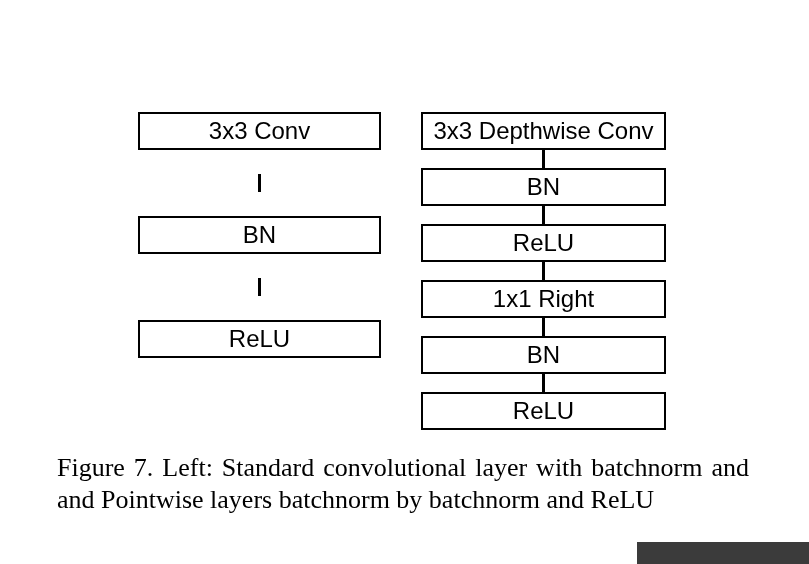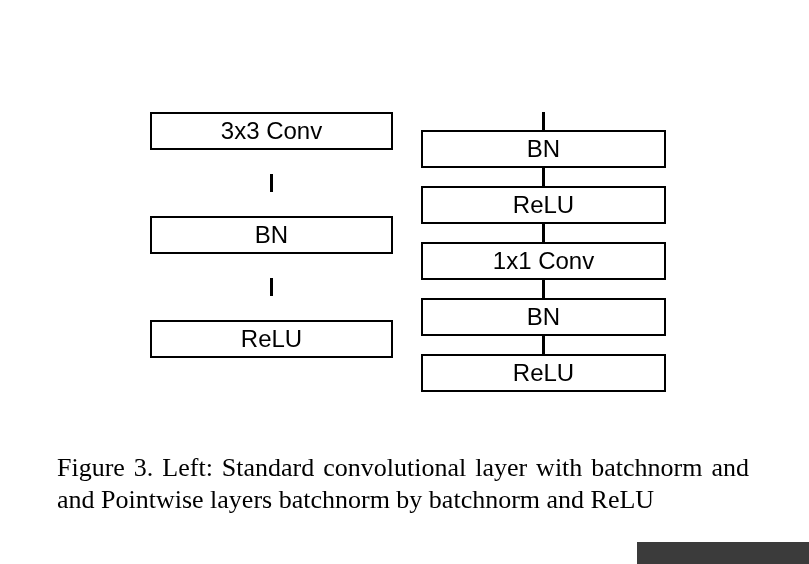--- a/index.html
+++ b/index.html
@@ -14,21 +14,21 @@
     background: #ffffff;
     overflow: hidden;
     font-family: "Liberation Sans", sans-serif;
   }
   .column {
     position: absolute;
     display: flex;
     flex-direction: column;
     align-items: center;
   }
-  .col-left  { left: 150px; top: 112px; width: 243px; gap: 24px; }
+  .col-left  { left: 138px; top: 112px; width: 243px; gap: 24px; }
   .col-right { left: 421px; top: 112px; width: 245px; }
   .layer-box {
     box-sizing: border-box;
     width: 100%;
     height: 38px;
     border: 2.5px solid #000000;
     background: #ffffff;
     display: flex;
     align-items: center;
     justify-content: center;
@@ -82,42 +82,45 @@
     <div class="layer-box">
       <span>BN</span>
     </div>
     <div class="connector"></div>
     <div class="layer-box">
       <span>ReLU</span>
     </div>
   </div>
 
   <div class="column col-right">
+    <div class="layer-box">
+      <span>3x3 Depthwise Conv</span>
+    </div>
     <div class="connector"></div>
     <div class="layer-box">
       <span>BN</span>
     </div>
     <div class="connector"></div>
     <div class="layer-box">
       <span>ReLU</span>
     </div>
     <div class="connector"></div>
     <div class="layer-box">
-      <span>1x1 Conv</span>
+      <span>1x1 Right</span>
     </div>
     <div class="connector"></div>
     <div class="layer-box">
       <span>BN</span>
     </div>
     <div class="connector"></div>
     <div class="layer-box">
       <span>ReLU</span>
     </div>
   </div>
 
   <div class="caption">
-    <div class="cap-line justify">Figure 3. Left: Standard convolutional layer with batchnorm and</div>
+    <div class="cap-line justify">Figure 7. Left: Standard convolutional layer with batchnorm and</div>
     <div class="cap-line">and Pointwise layers batchnorm by batchnorm and ReLU</div>
   </div>
 
   <div class="corner-bar"></div>
 
 </div>
 
 </body></html>

